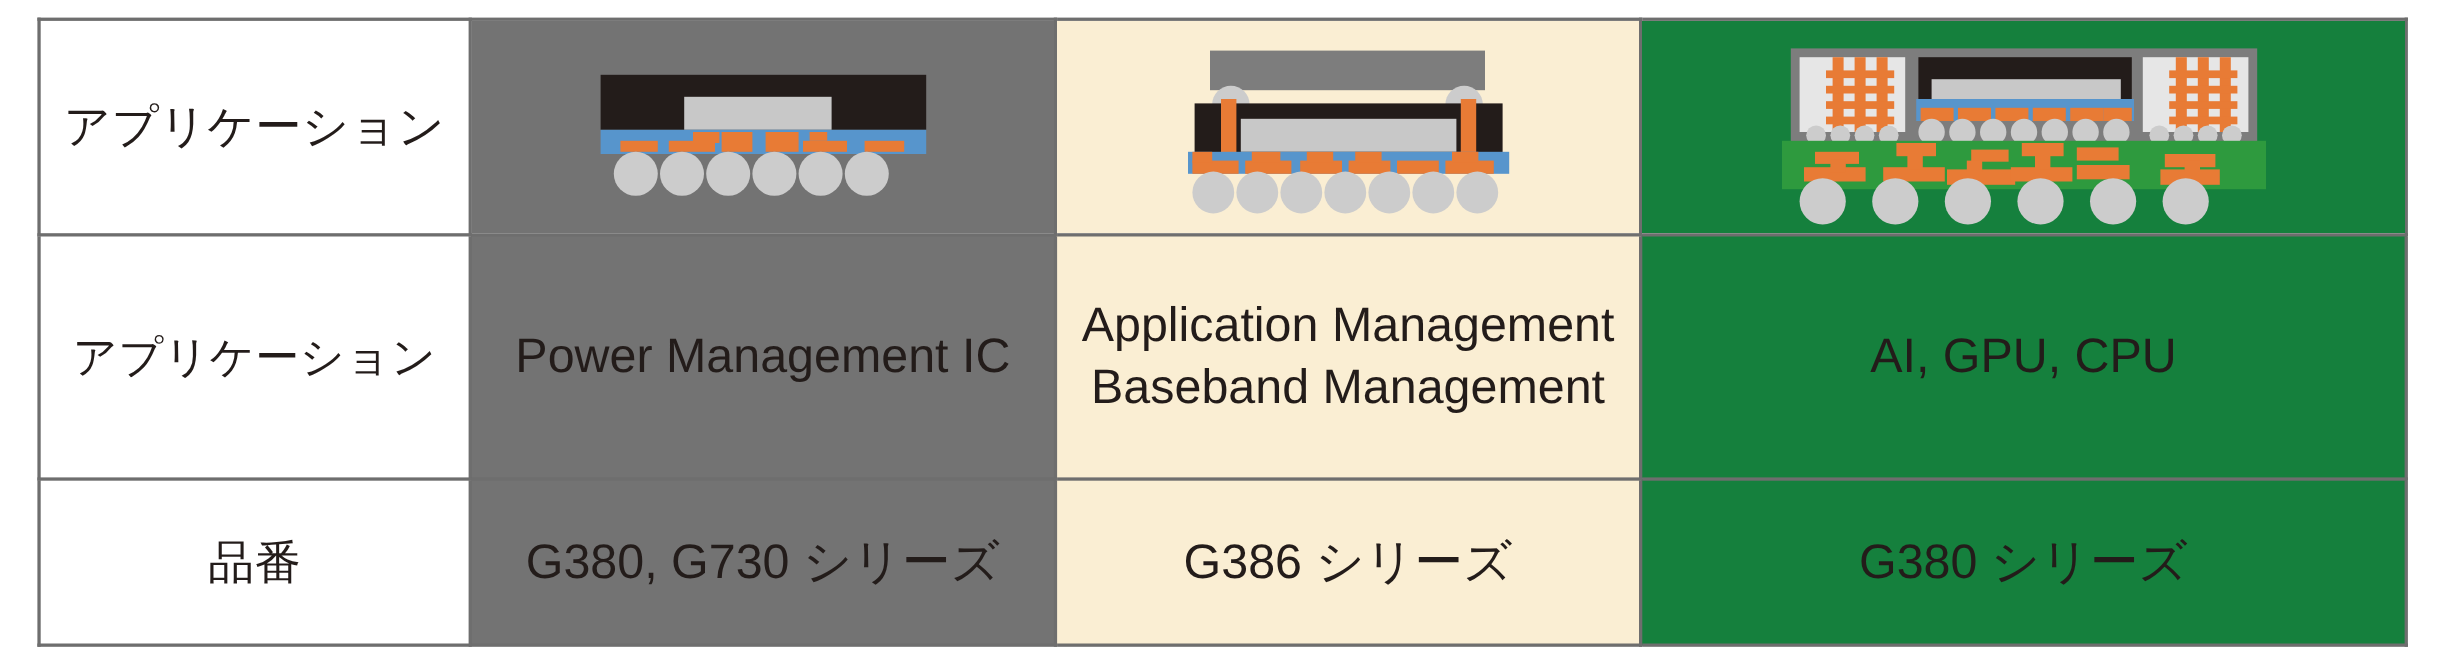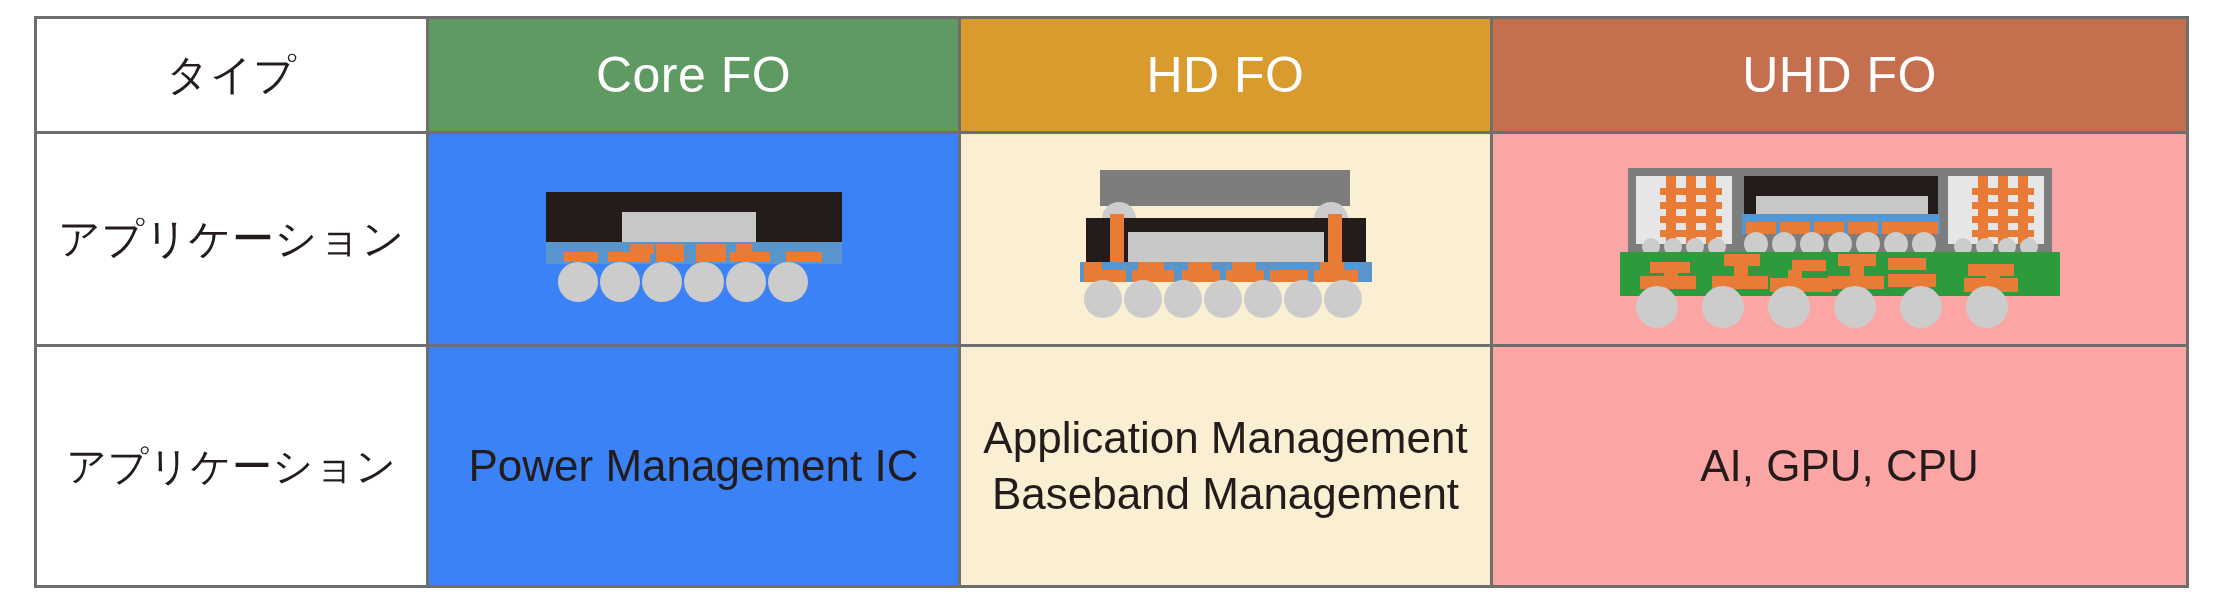--- a/index.html
+++ b/index.html
@@ -66,23 +66,23 @@
     color: #ffffff;
     font-size: 50px;
     font-weight: bold;
     letter-spacing: 0.5px;
   }
   .head-core { background: #5f9a63; }
   .head-hd   { background: #d99a2e; }
   .head-uhd  { background: #c4704f; }
 
   
-  .tint-core { background: #3b82f6; }
+  .tint-core { background: #737373; }
   .tint-hd   { background: #faeed3; }
-  .tint-uhd  { background: #fca5a5; }
+  .tint-uhd  { background: #15803d; }
 
   .body-text {
     font-size: 44px;
     line-height: 1.28;
     color: #231c1a;
     white-space: nowrap;
   }
   .body-text .ln { display: block; }
 
   
@@ -111,26 +111,20 @@
 <div id="table-wrap">
   <table class="spec-table">
     <colgroup>
       <col class="c-label">
         <col class="c-core">
         <col class="c-hd">
         <col class="c-uhd">
     </colgroup>
     <tbody>
 
-      <tr class="r-head">
-        <td class="label-cell">タイプ</td>
-        <td class="head-cell head-core">Core FO</td>
-        <td class="head-cell head-hd">HD FO</td>
-        <td class="head-cell head-uhd">UHD FO</td>
-      </tr>
 
       <tr class="r-struct">
         <td class="label-cell">アプリケーション</td>
 
         <td class="diagram-cell tint-core">
           <div class="diagram" style="width:340px;height:130px;">
 
             <div class="pt mold" style="left:22px;top:18px;width:296px;height:50px;"></div>
 
             <div class="pt die" style="left:98px;top:38px;width:134px;height:30px;"></div>
@@ -287,16 +281,22 @@
             <span class="ln">Baseband Management</span>
           </div>
         </td>
         <td class="tint-uhd">
           <div class="body-text">
             <span class="ln">AI, GPU, CPU</span>
           </div>
         </td>
       </tr>
 
+      <tr class="r-part">
+        <td class="label-cell">品番</td>
+        <td class="tint-core body-text">G380, G730 シリーズ</td>
+        <td class="tint-hd body-text">G386 シリーズ</td>
+        <td class="tint-uhd body-text">G380 シリーズ</td>
+      </tr>
 
     </tbody>
   </table>
 </div>
 
 </body></html>

